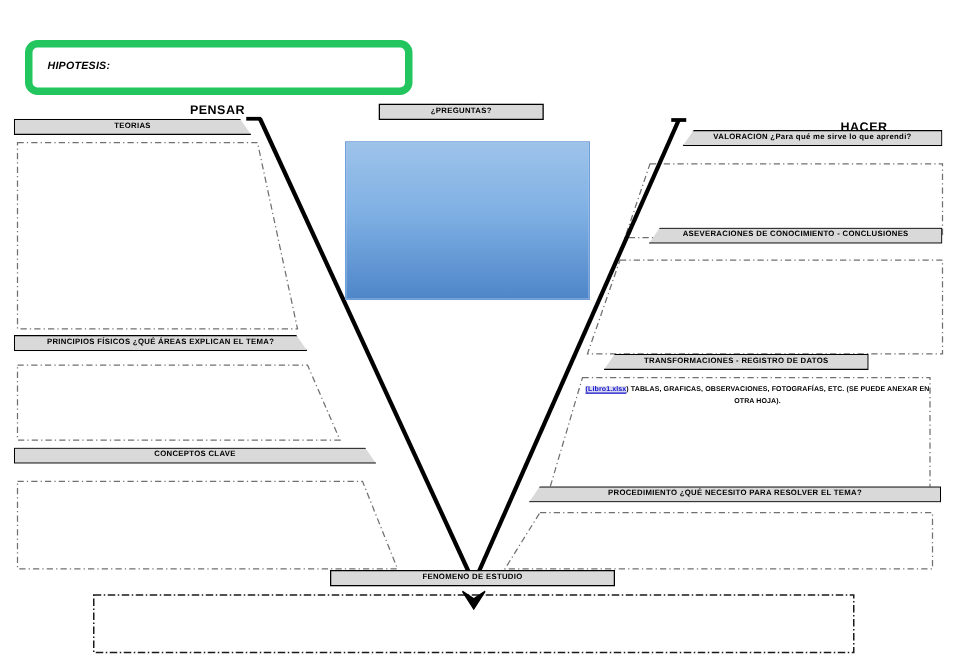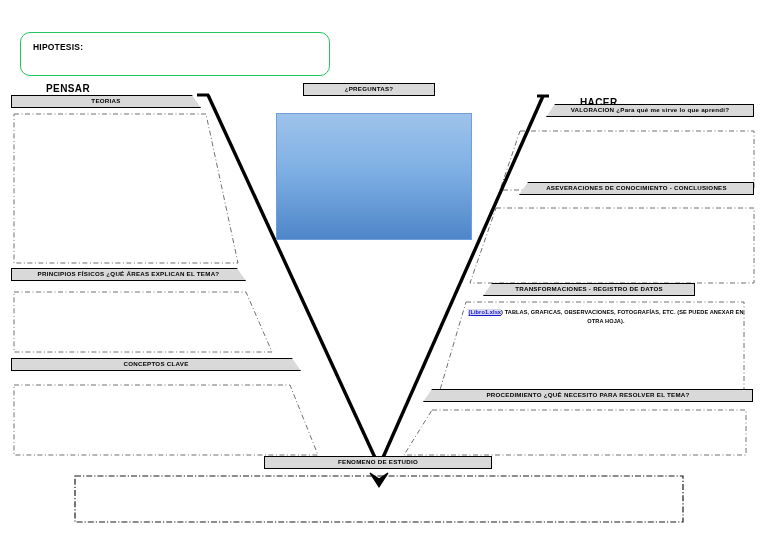--- a/index.html
+++ b/index.html
@@ -4,29 +4,29 @@
 <style>
   html,body{margin:0;padding:0;background:#ffffff;}
   body{width:768px;height:533px;font-family:"Liberation Sans",sans-serif;color:#000;overflow:hidden;}
   #stage{position:relative;width:768px;height:533px;background:#fff;}
 
   .svg-layer{position:absolute;left:0;top:0;width:768px;height:533px;}
 
   
   .hypo-box{
     position:absolute;left:20px;top:32px;width:310px;height:44px;
-    border:1px solid #22c55e;border-radius:10px;background:#fff;box-sizing:border-box;
+    border:6px solid #22c55e;border-radius:10px;background:#fff;box-sizing:border-box;font-style:italic;
   }
   .hypo-label{
     position:absolute;left:12px;top:9px;font-size:8.5px;font-weight:bold;letter-spacing:.2px;
   }
 
   
   .sec-title{
-    position:absolute;font-size:10px;font-weight:bold;letter-spacing:.4px;text-align:left;
+    position:absolute;font-size:10px;font-weight:bold;letter-spacing:.4px;text-align:right;
   }
 
   
   .banner{
     position:absolute;height:13px;background:#d9d9d9;border:1px solid #000;
     box-sizing:border-box;display:flex;align-items:center;justify-content:center;
   }
   .banner span{
     font-size:6.2px;font-weight:bold;letter-spacing:.25px;white-space:nowrap;line-height:1;
   }

